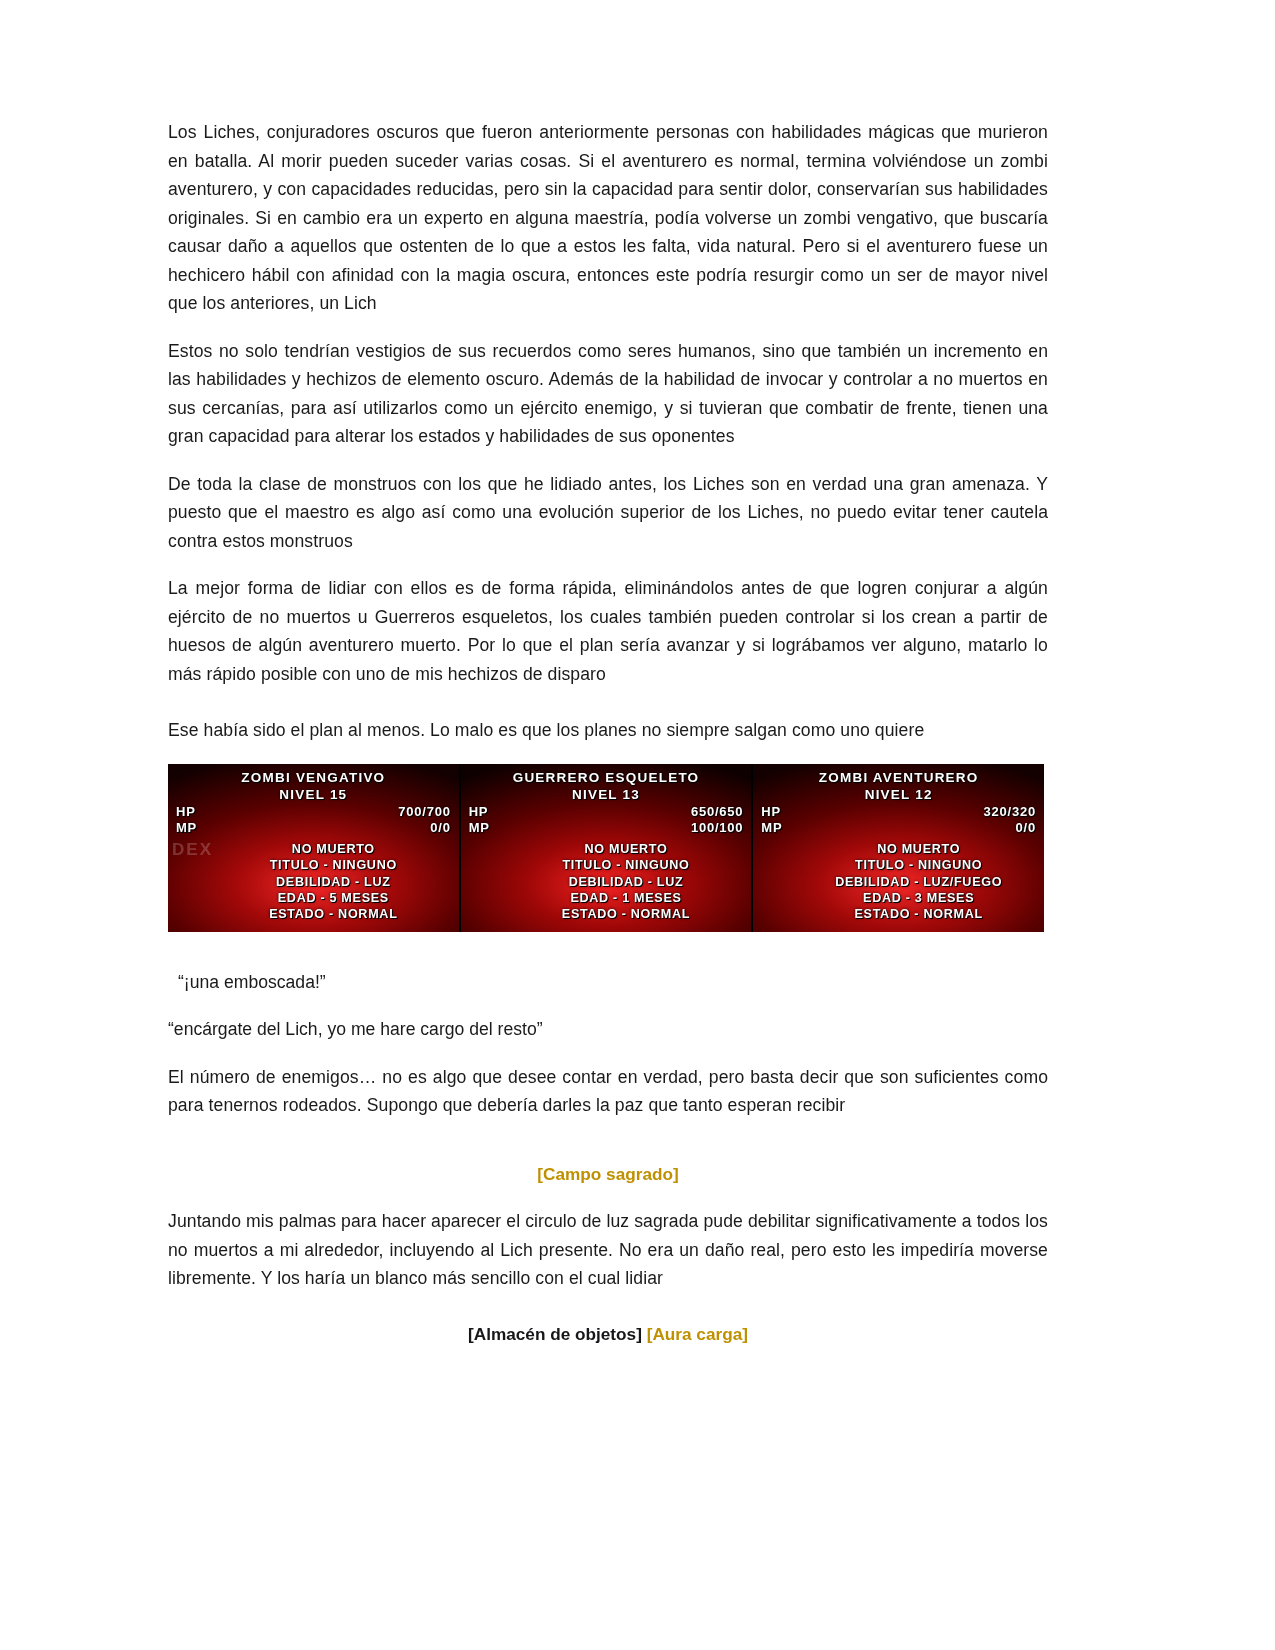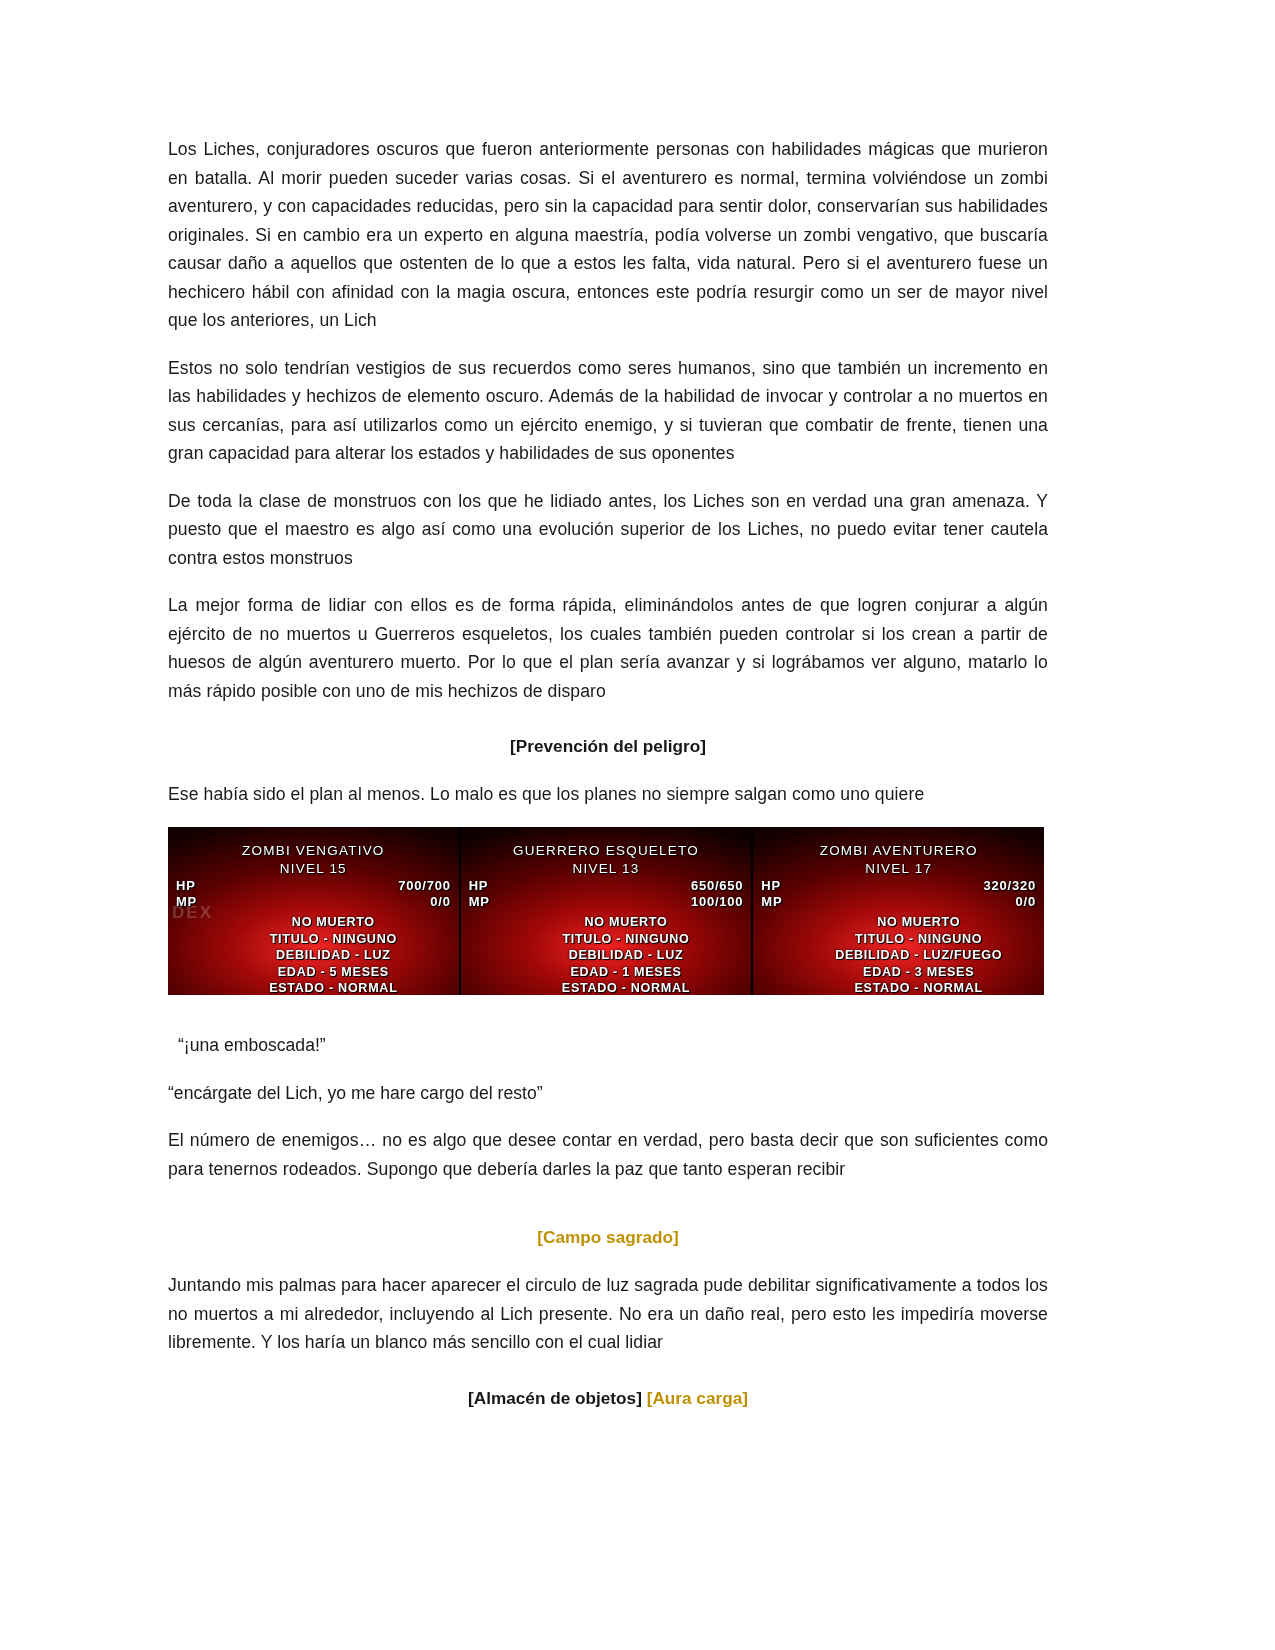--- a/index.html
+++ b/index.html
@@ -16,21 +16,21 @@
     position: relative;
     width: 1275px;
     height: 1650px;
     background: #ffffff;
     overflow: hidden;
     box-sizing: border-box;
   }
   .content {
     position: absolute;
     left: 168px;
-    top: 135px;
+    top: 118px;
     width: 880px;
   }
   p.body-par {
     margin: 0 0 19px 0;
     font-size: 17.6px;
     line-height: 1.62;
     text-align: justify;
     text-justify: inter-word;
     color: #1a1a1a;
     letter-spacing: 0.005em;
@@ -88,26 +88,26 @@
     background:
       radial-gradient(ellipse 85% 78% at 50% 72%, rgba(255,35,35,0.95) 0%, rgba(185,8,8,0.85) 32%, rgba(100,0,0,0.88) 62%, rgba(15,0,0,0.96) 100%),
       #060000;
     border-left: 2px solid #000;
     border-right: 2px solid #000;
   }
   .card-title {
     position: relative;
     text-align: center;
     font-family: "Liberation Sans", sans-serif;
-    font-weight: normal;
+    font-weight: bold;
     font-size: 13.5px;
     letter-spacing: 0.09em;
     color: #ffffff;
     text-shadow: 0 0 3px #000, 1px 1px 0 #000;
-    padding-top: 15px;
+    padding-top: 5px;
     line-height: 1.28;
     z-index: 3;
   }
   .card-hpmp {
     position: relative;
     margin-top: 1px;
     padding: 0 8px;
     font-family: "Liberation Sans", sans-serif;
     font-weight: bold;
     font-size: 13px;
@@ -154,21 +154,20 @@
 
 <div class="page">
   <div class="content">
 
     <p class="body-par">Los Liches, conjuradores oscuros que fueron anteriormente personas con habilidades mágicas que murieron en batalla. Al morir pueden suceder varias cosas. Si el aventurero es normal, termina volviéndose un zombi aventurero, y con capacidades reducidas, pero sin la capacidad para sentir dolor, conservarían sus habilidades originales. Si en cambio era un experto en alguna maestría, podía volverse un zombi vengativo, que buscaría causar daño a aquellos que ostenten de lo que a estos les falta, vida natural. Pero si el aventurero fuese un hechicero hábil con afinidad con la magia oscura, entonces este podría resurgir como un ser de mayor nivel que los anteriores, un Lich</p>
     <p class="body-par">Estos no solo tendrían vestigios de sus recuerdos como seres humanos, sino que también un incremento en las habilidades y hechizos de elemento oscuro. Además de la habilidad de invocar y controlar a no muertos en sus cercanías, para así utilizarlos como un ejército enemigo, y si tuvieran que combatir de frente, tienen una gran capacidad para alterar los estados y habilidades de sus oponentes</p>
     <p class="body-par">De toda la clase de monstruos con los que he lidiado antes, los Liches son en verdad una gran amenaza. Y puesto que el maestro es algo así como una evolución superior de los Liches, no puedo evitar tener cautela contra estos monstruos</p>
     <p class="body-par">La mejor forma de lidiar con ellos es de forma rápida, eliminándolos antes de que logren conjurar a algún ejército de no muertos u Guerreros esqueletos, los cuales también pueden controlar si los crean a partir de huesos de algún aventurero muerto. Por lo que el plan sería avanzar y si lográbamos ver alguno, matarlo lo más rápido posible con uno de mis hechizos de disparo</p>
 
     <div class="spacer-sm"></div>
-    <div class="centered-tag tag-dark">[Prevención del peligro]</div>
 
     <p class="body-par last-left">Ese había sido el plan al menos. Lo malo es que los planes no siempre salgan como uno quiere</p>
 
     <div class="status-figure">
 
       <div class="status-card">
         <div class="watermark">DEX</div>
         <div class="card-title">
           <div>ZOMBI VENGATIVO</div>
           <div>NIVEL 15</div>
@@ -214,21 +213,21 @@
           <div>DEBILIDAD - LUZ</div>
           <div>EDAD - 1 MESES</div>
           <div>ESTADO - NORMAL</div>
 
         </div>
       </div>
 
       <div class="status-card">
         <div class="card-title">
           <div>ZOMBI AVENTURERO</div>
-          <div>NIVEL 17</div>
+          <div>NIVEL 12</div>
         </div>
         <div class="card-hpmp">
           <div class="hp-row">
             <span>HP</span>
             <span>320/320</span>
           </div>
           <div class="mp-row">
             <span>MP</span>
             <span>0/0</span>
           </div>

